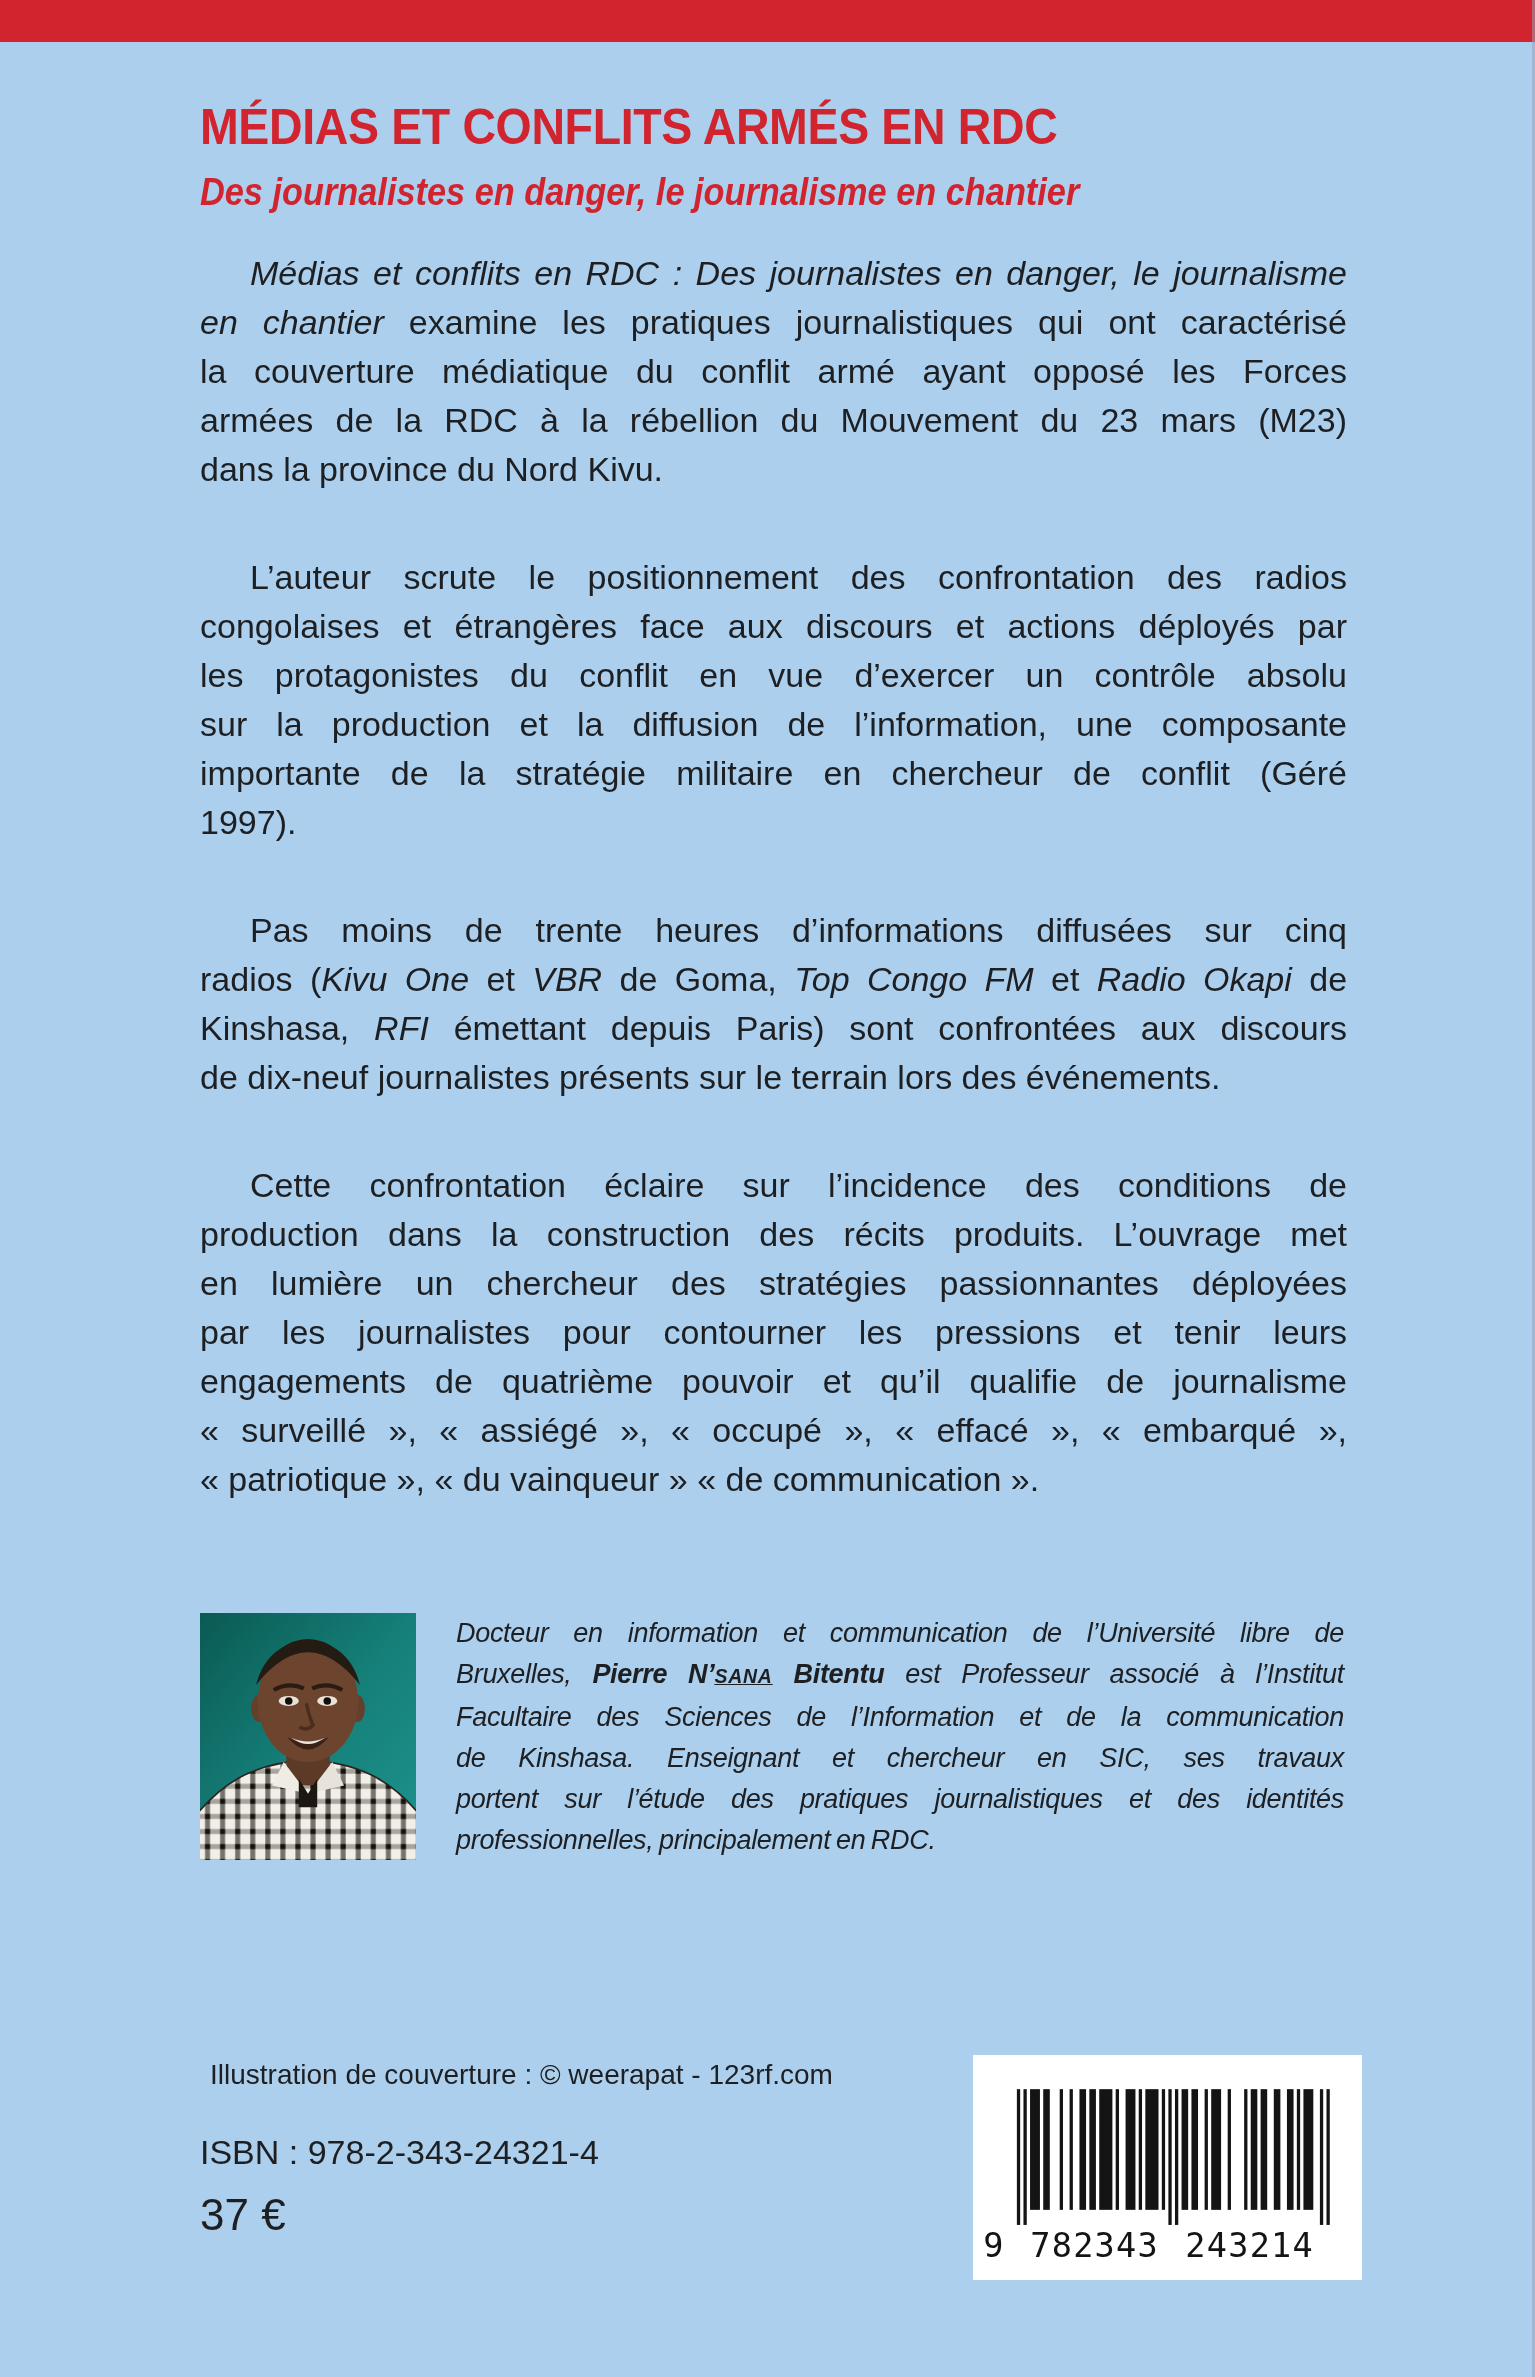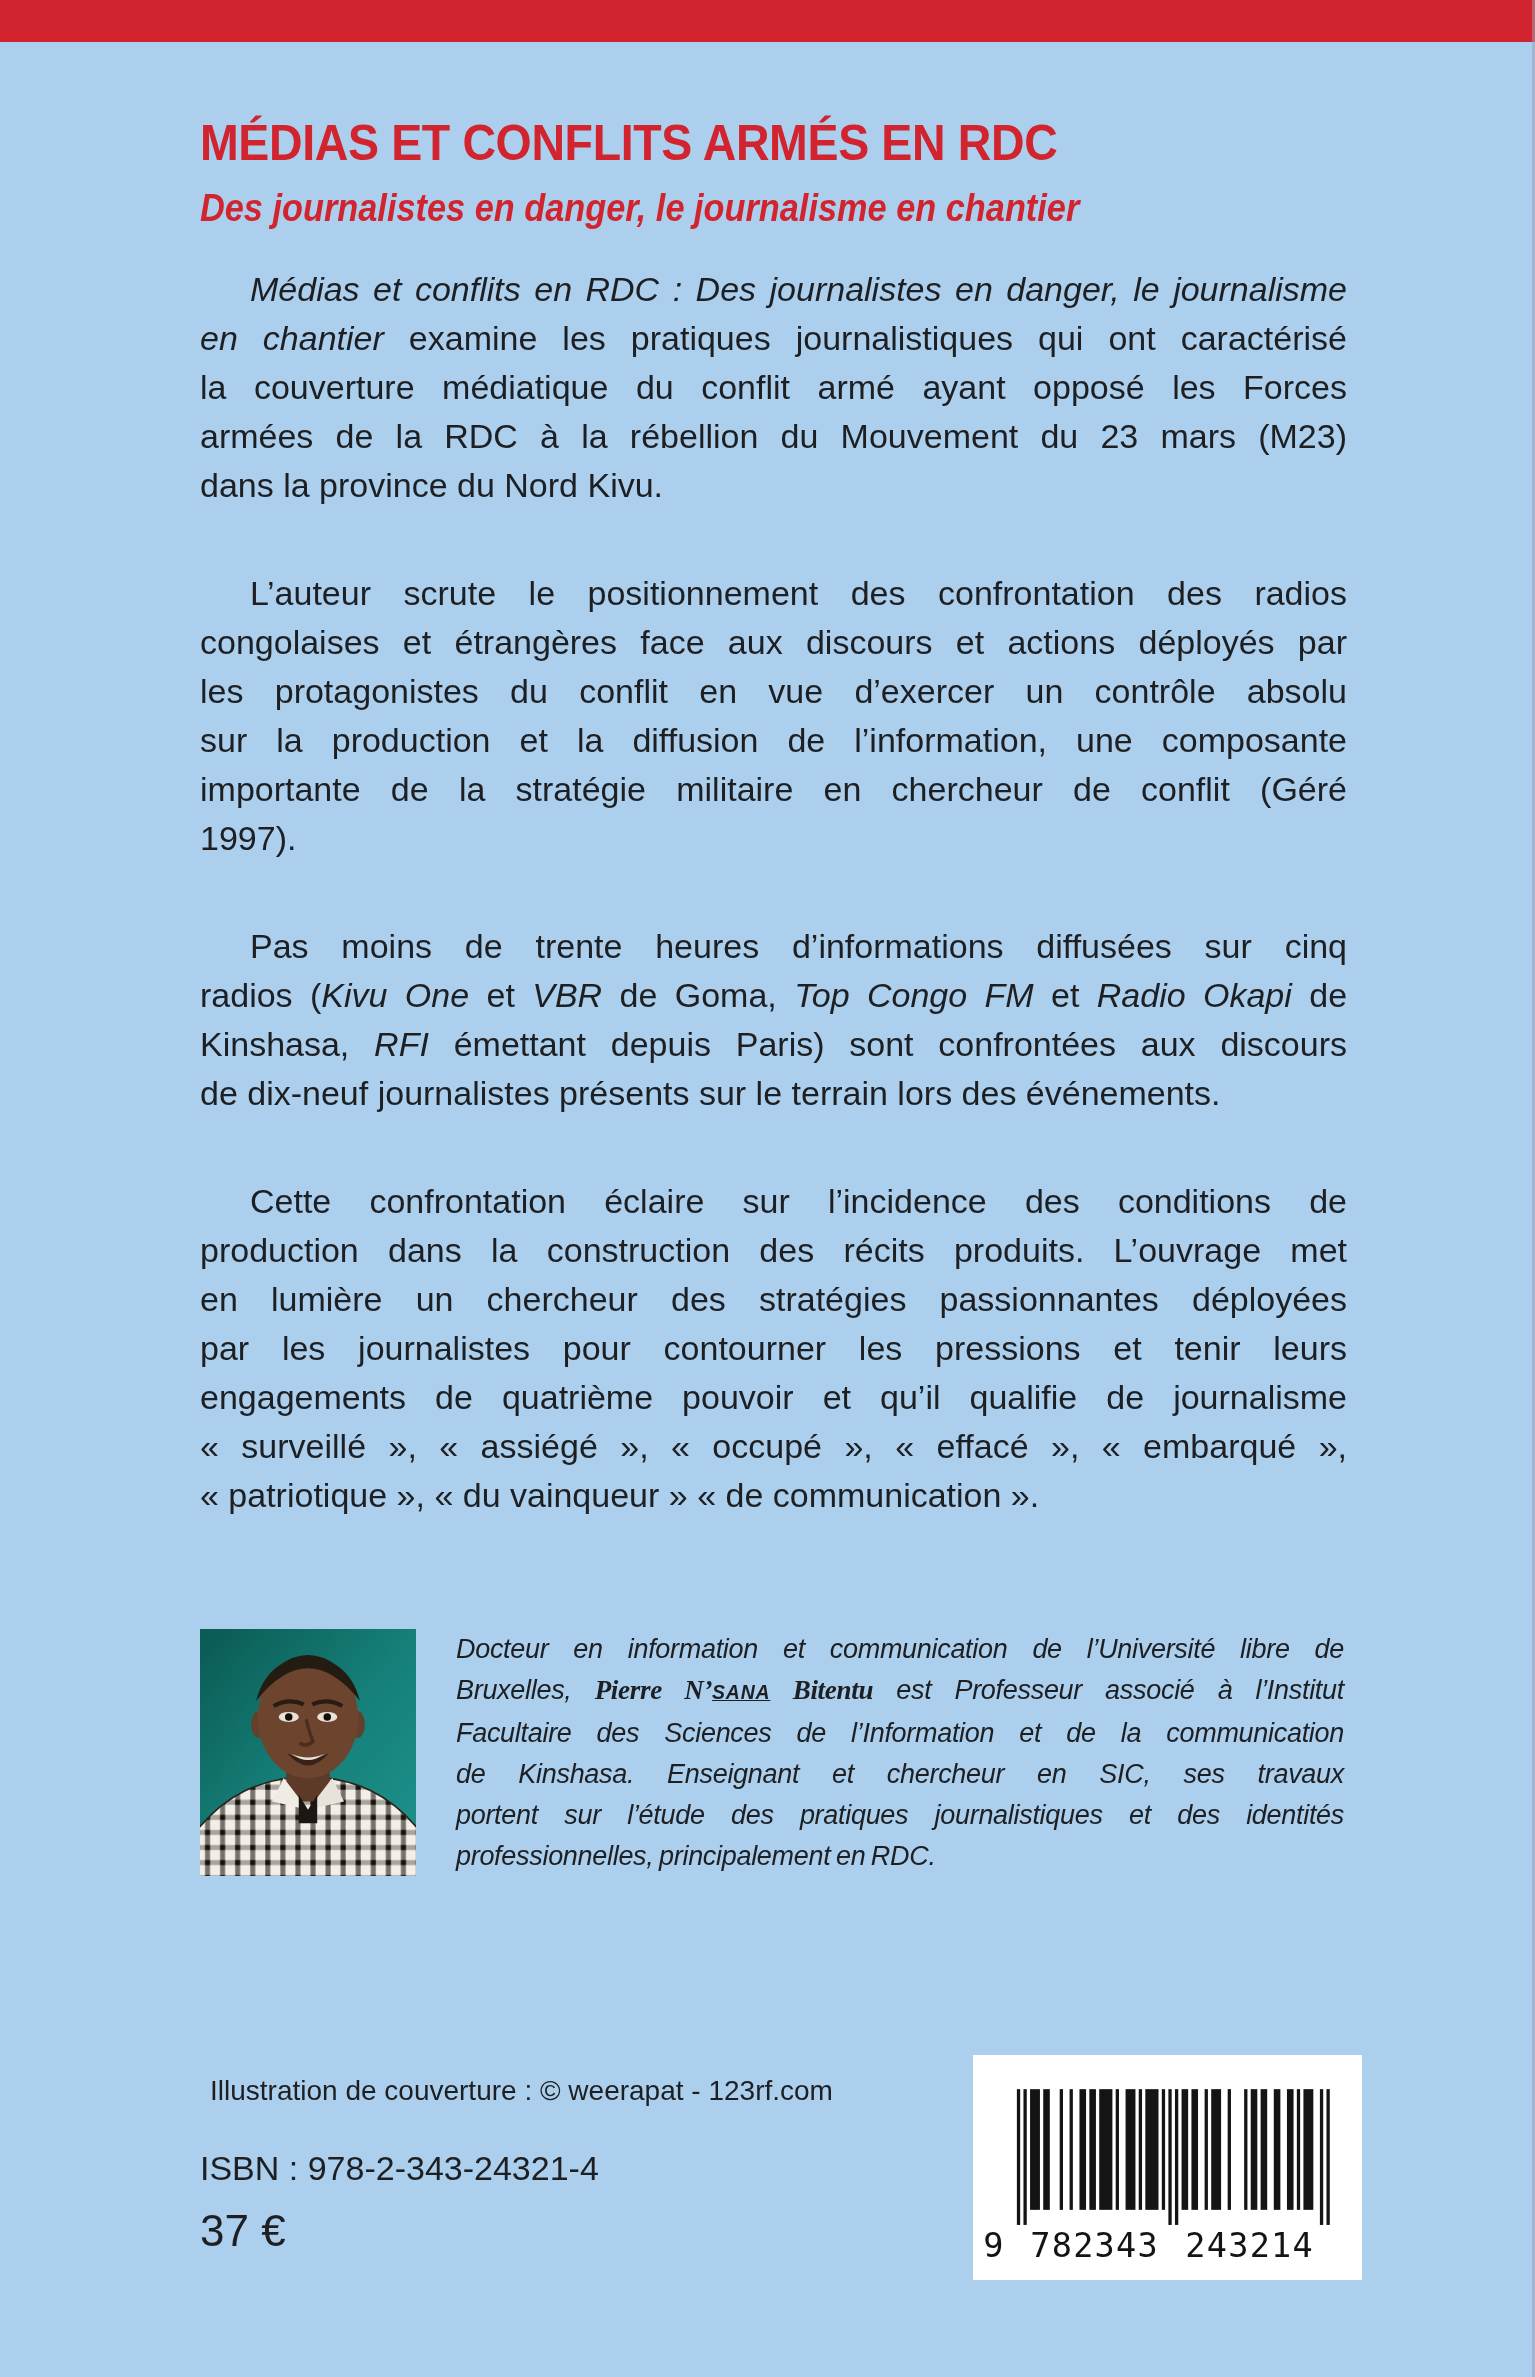--- a/index.html
+++ b/index.html
@@ -6,21 +6,21 @@
   .page{
     position:relative;
     width:1535px;height:2377px;
     background:#abcfec;
     overflow:hidden;
     font-family:"Liberation Sans",sans-serif;
     color:#1d1f22;
   }
   .top-bar{position:absolute;top:0;left:0;width:100%;height:42px;}
   .edge-line{position:absolute;top:0;right:0;width:3.4px;height:100%;background:#99a2ba;opacity:.55;}
-  .content{position:absolute;left:200px;top:42px;width:1147px;}
+  .content{position:absolute;left:200px;top:26px;width:1147px;}
 
   .book-title{
     margin-top:74px;
     font-size:50px;line-height:55px;font-weight:700;
     letter-spacing:-0.4px;white-space:nowrap;
     transform:scaleX(0.93);transform-origin:left center;
   }
   .book-subtitle{
     margin-top:15px;
     font-size:39px;line-height:44px;font-weight:700;font-style:italic;
@@ -30,21 +30,21 @@
 
   .synopsis{margin-top:35px;font-size:34px;}
   .syn-para + .syn-para{margin-top:59px;}
   .syn-para .tline:first-child{text-indent:50px;}
   .tline{
     line-height:49px;
     text-align:justify;text-align-last:justify;
   }
   .tline.tlast{text-align-last:left;}
   .i{font-style:italic;}
-  .b{font-weight:700;font-family:Liberation Serif, serif;}
+  .b{font-weight:700;}
   .bsc{font-weight:700;font-size:0.72em;letter-spacing:0.8px;text-decoration:underline;}
 
   .author-row{margin-top:109px;display:flex;gap:40px;align-items:flex-start;}
   .author-photo{width:216px;height:247px;flex:none;display:block;}
   .bio{width:888px;font-size:27px;font-style:italic;letter-spacing:-0.3px;word-spacing:-1.7px;}
   .bio .tline{line-height:41px;}
 
   .credit{margin-top:198px;font-size:28px;line-height:32px;margin-left:10px;}
   .isbn{margin-top:42px;font-size:34px;line-height:39px;}
   .price{margin-top:18px;font-size:44px;line-height:50px;}

